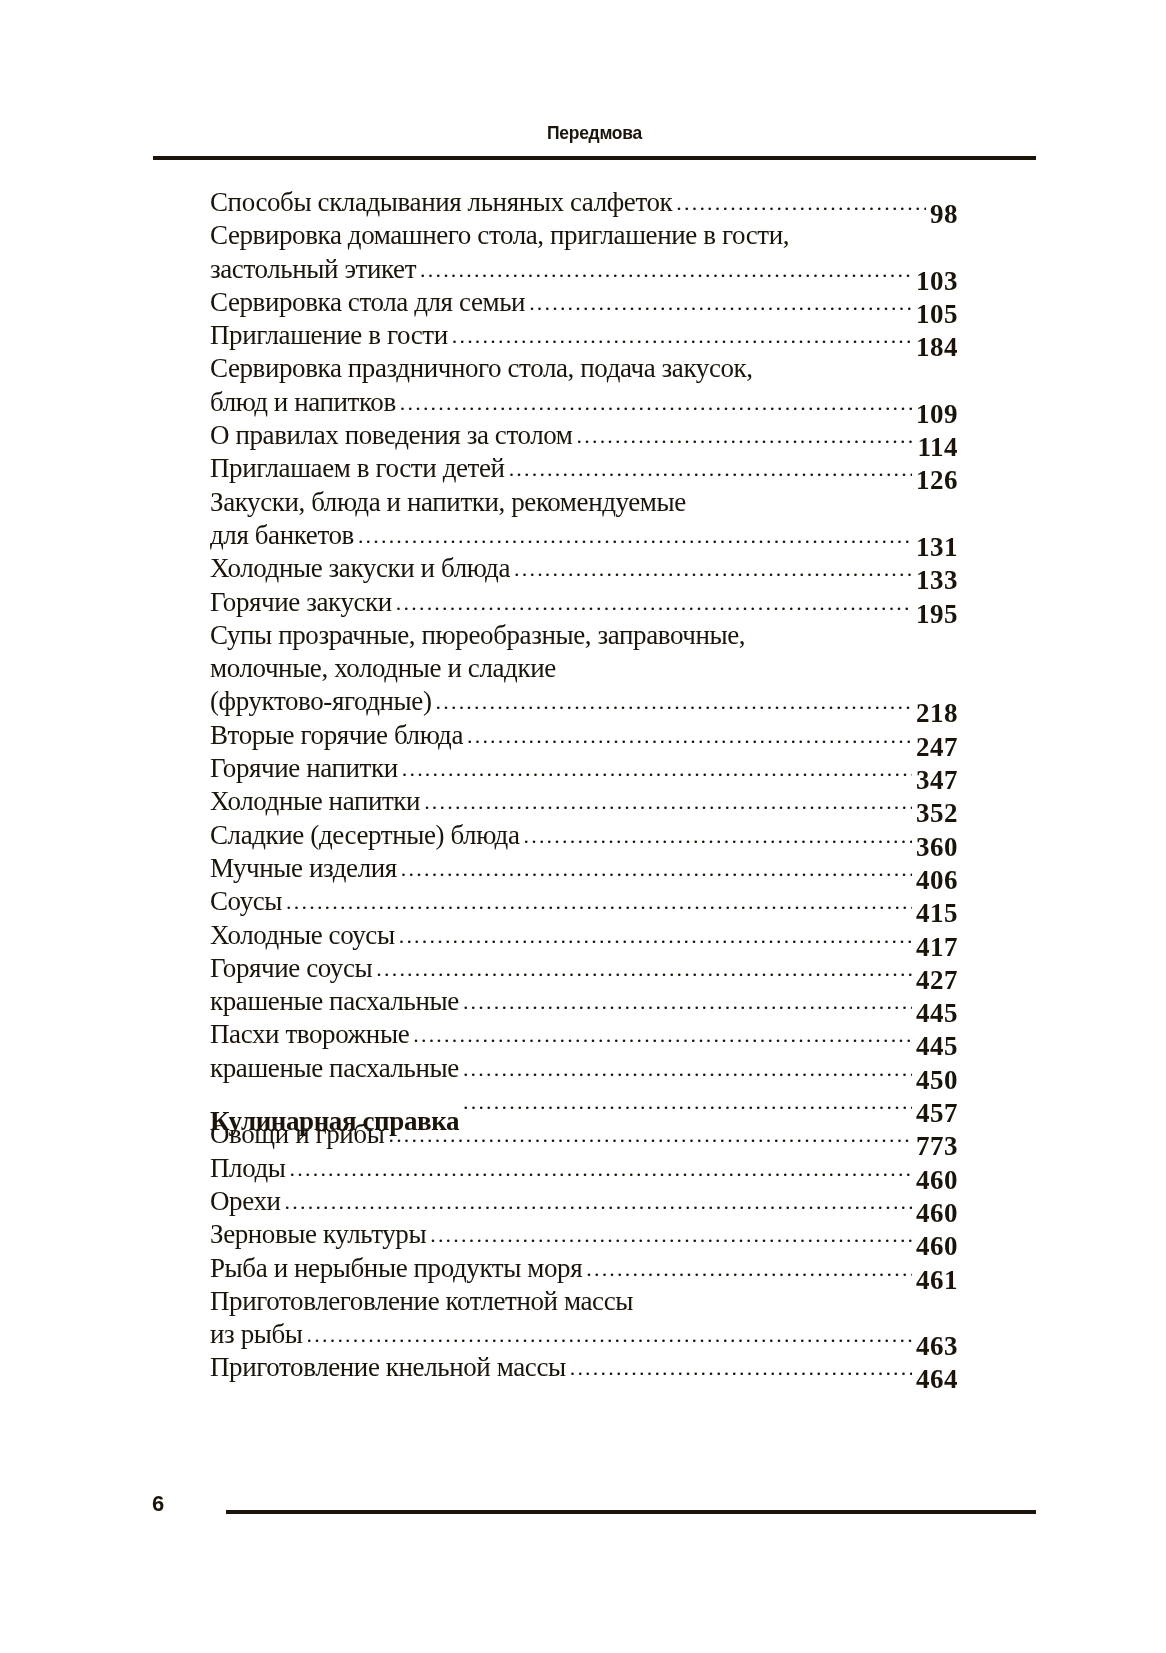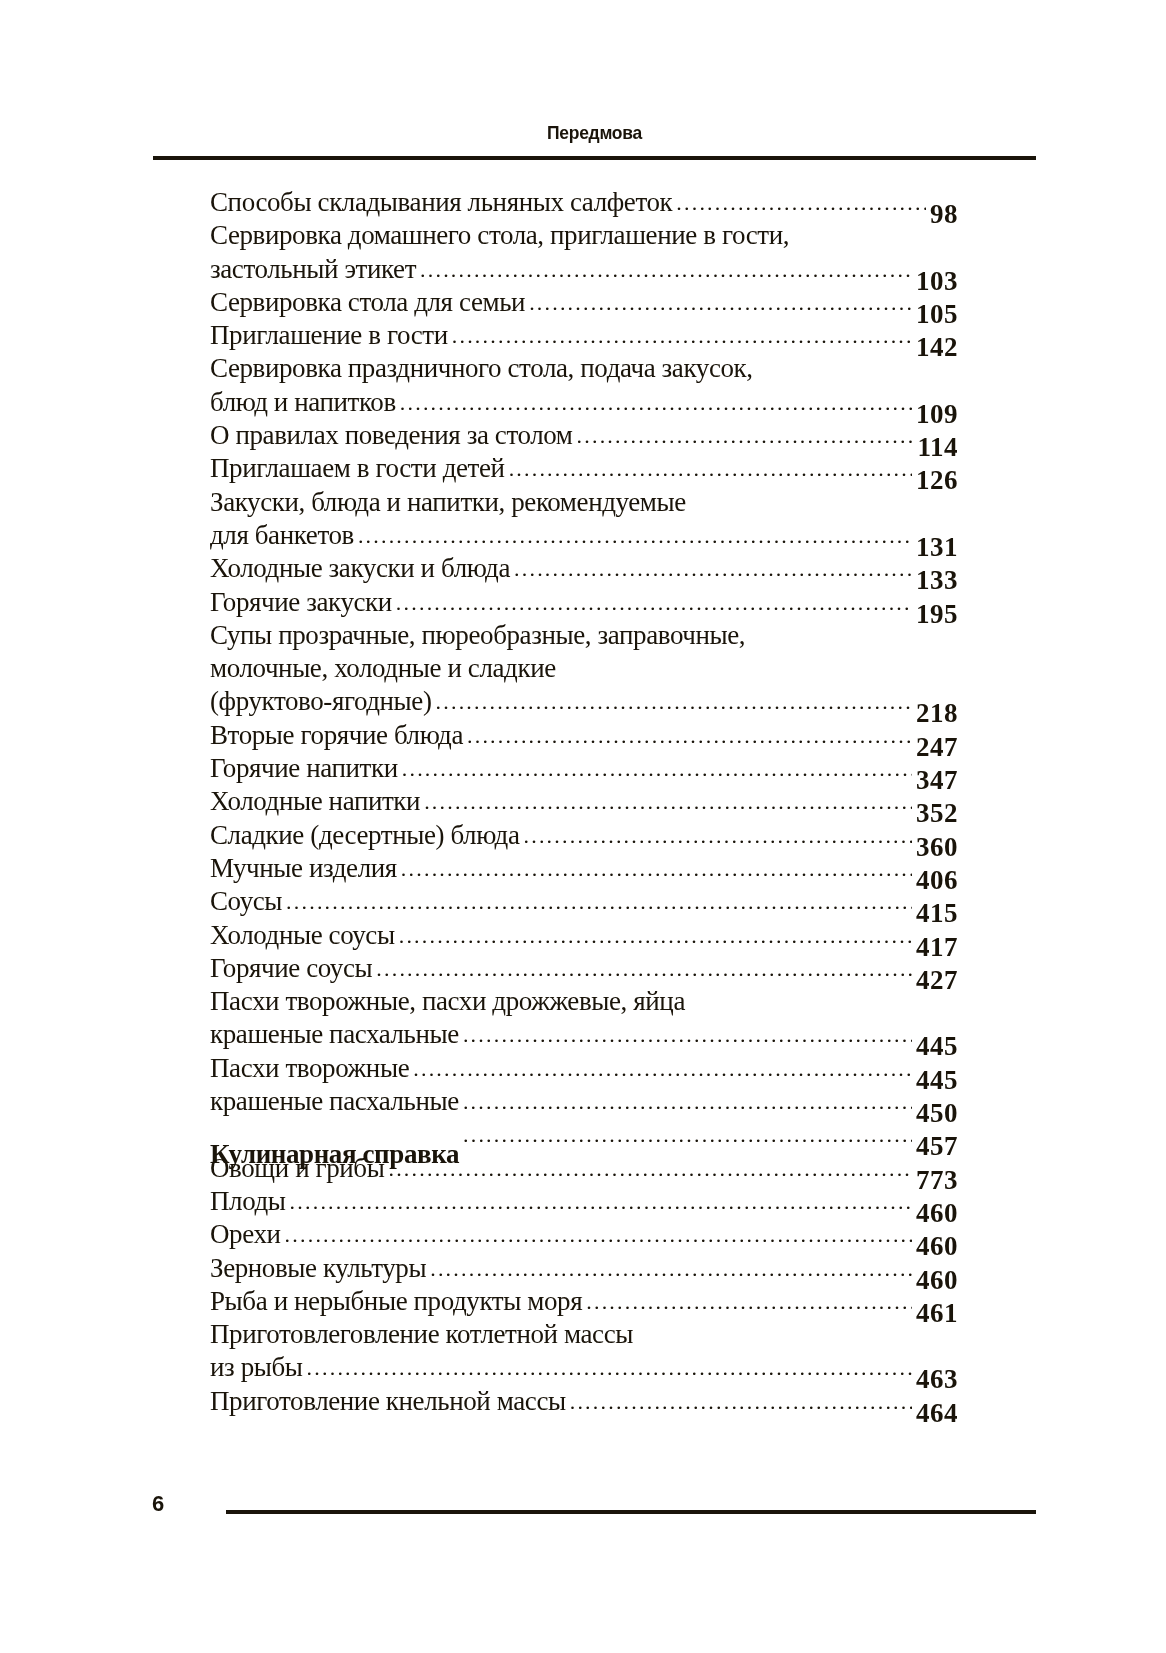--- a/index.html
+++ b/index.html
@@ -52,21 +52,21 @@
       <span class="page">103</span>
     </div>
     <div class="row leader">
       <span class="label">Сервировка стола для семьи</span>
       <span class="dots"></span>
       <span class="page">105</span>
     </div>
     <div class="row leader">
       <span class="label">Приглашение в гости</span>
       <span class="dots"></span>
-      <span class="page">142</span>
+      <span class="page">184</span>
     </div>
     <div class="row"><span class="label">Сервировка праздничного стола, подача закусок,</span></div>
     <div class="row leader">
       <span class="label">блюд и напитков</span>
       <span class="dots"></span>
       <span class="page">109</span>
     </div>
     <div class="row leader">
       <span class="label">О правилах поведения за столом</span>
       <span class="dots"></span>
@@ -133,21 +133,20 @@
     <div class="row leader">
       <span class="label">Холодные соусы</span>
       <span class="dots"></span>
       <span class="page">417</span>
     </div>
     <div class="row leader">
       <span class="label">Горячие соусы</span>
       <span class="dots"></span>
       <span class="page">427</span>
     </div>
-    <div class="row"><span class="label">Пасхи творожные, пасхи дрожжевые, яйца</span></div>
     <div class="row leader">
       <span class="label">крашеные пасхальные</span>
       <span class="dots"></span>
       <span class="page">445</span>
     </div>
     <div class="row leader">
       <span class="label">Пасхи творожные</span>
       <span class="dots"></span>
       <span class="page">445</span>
     </div>

